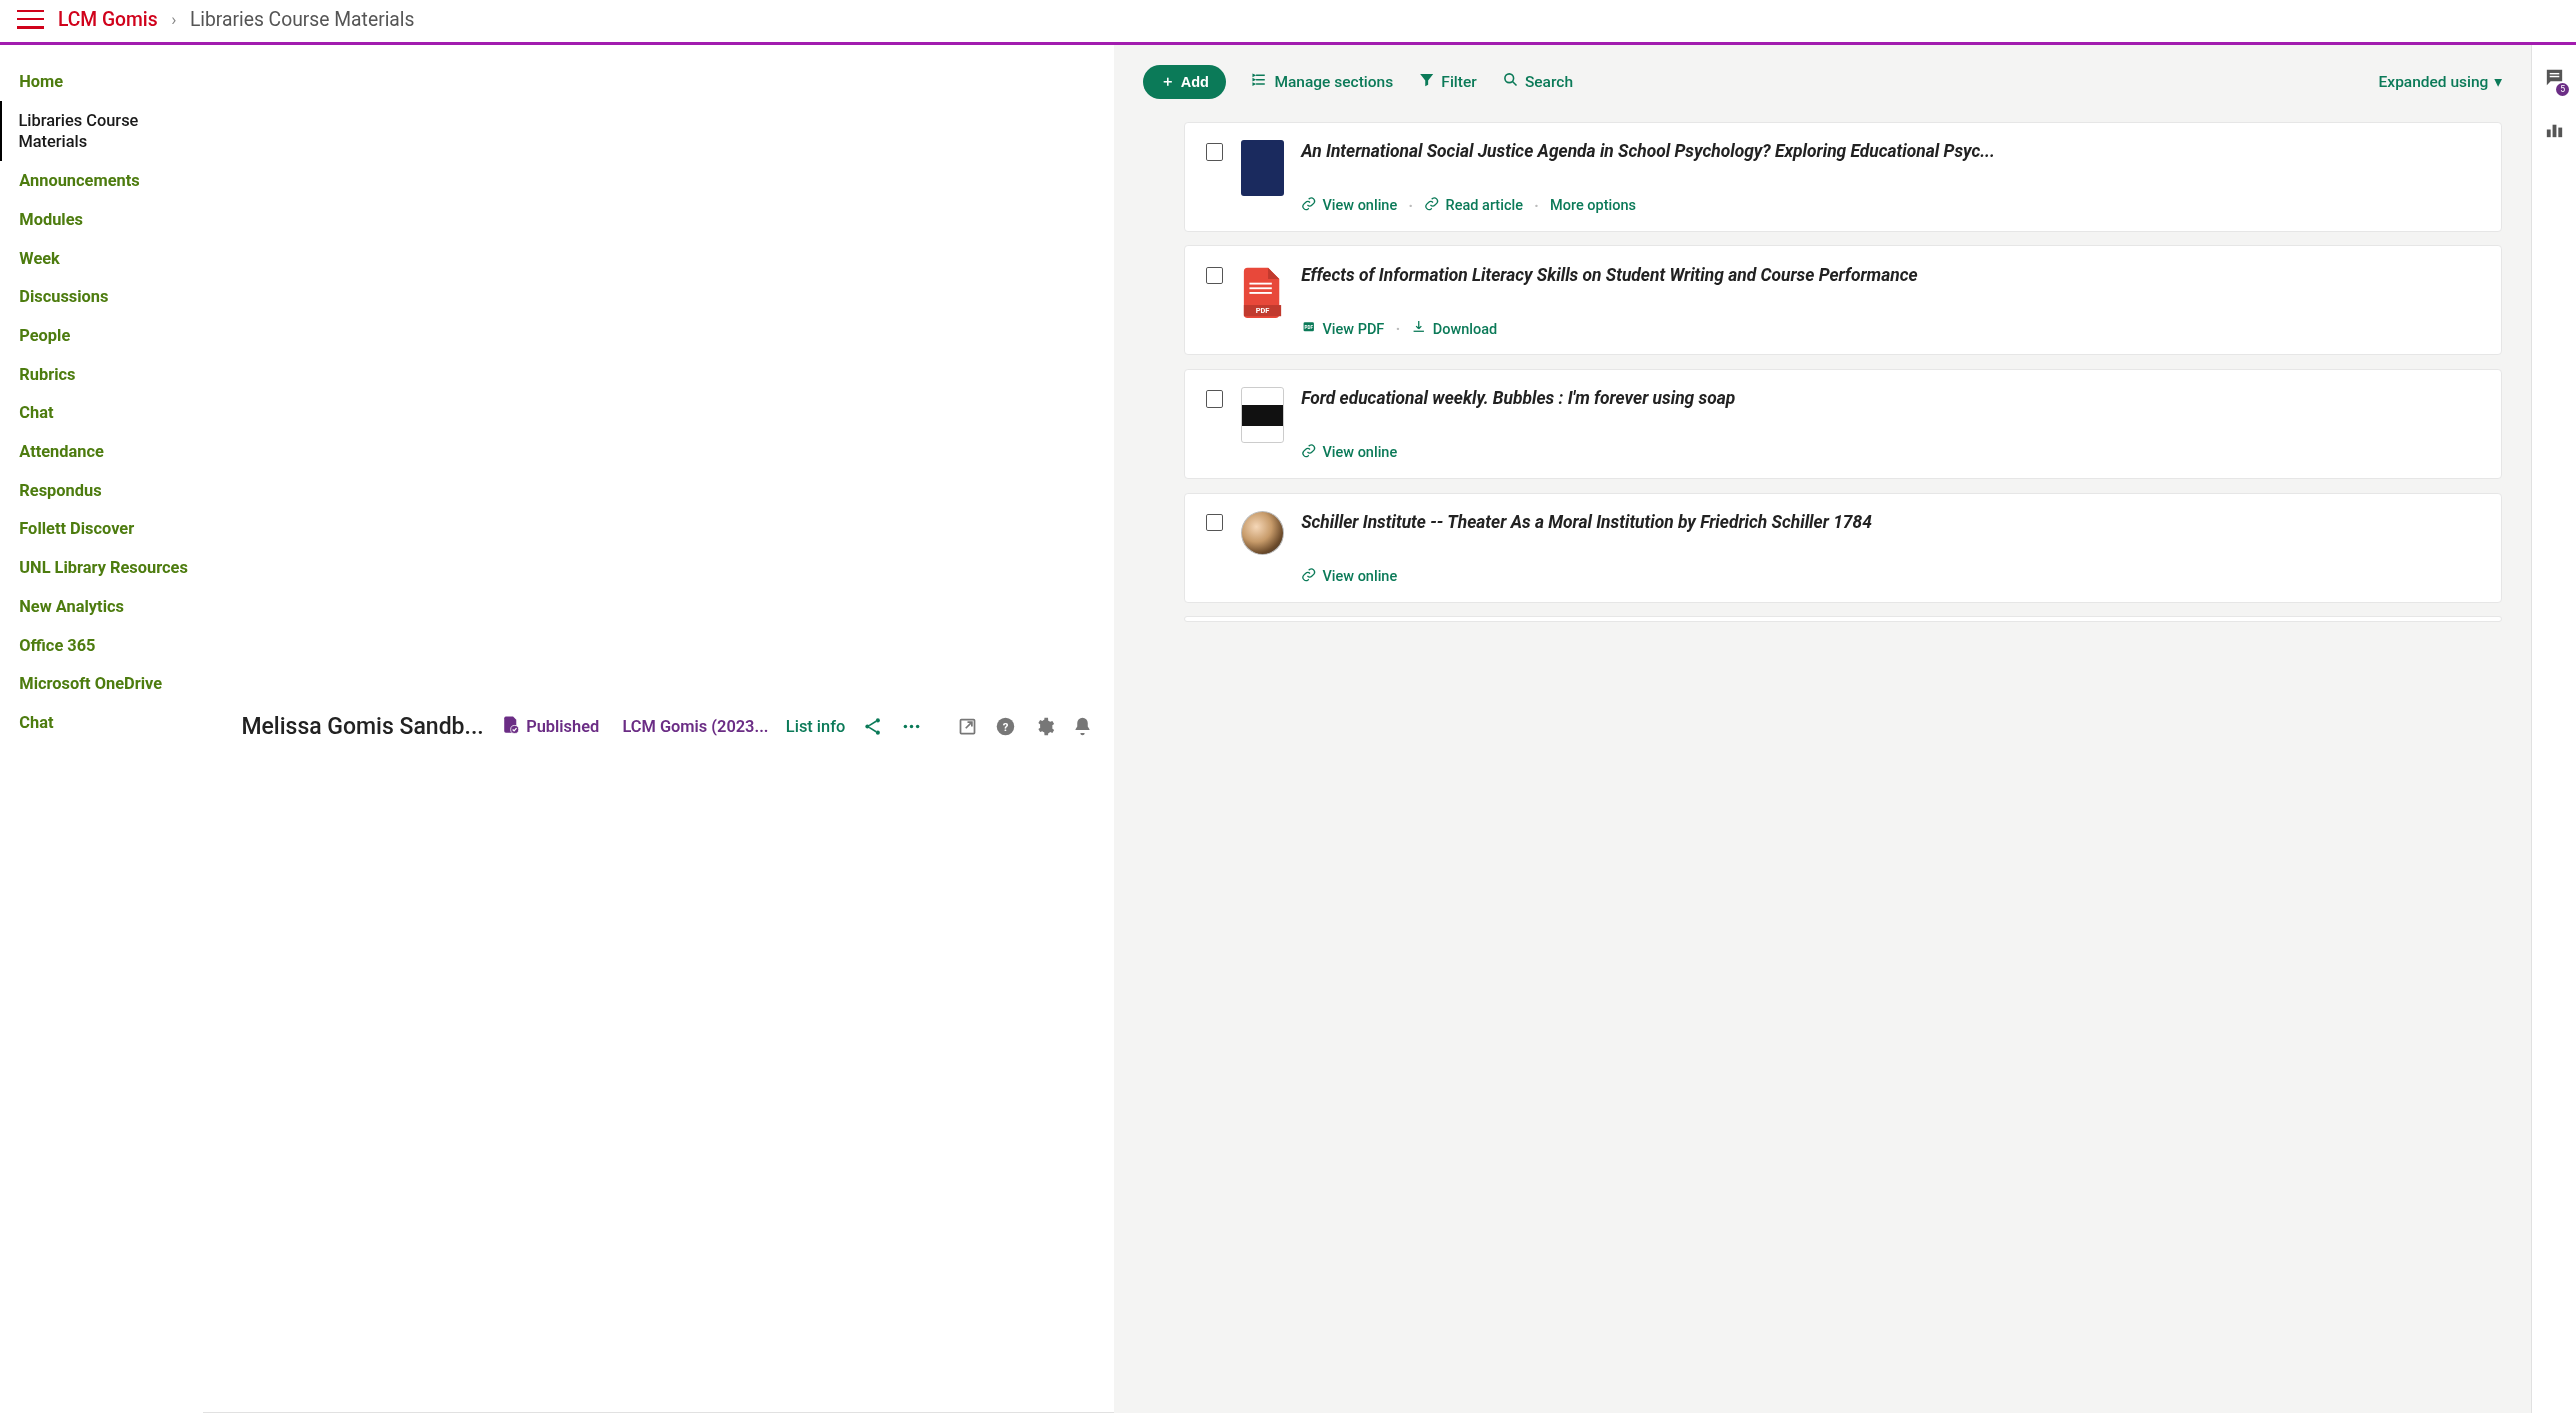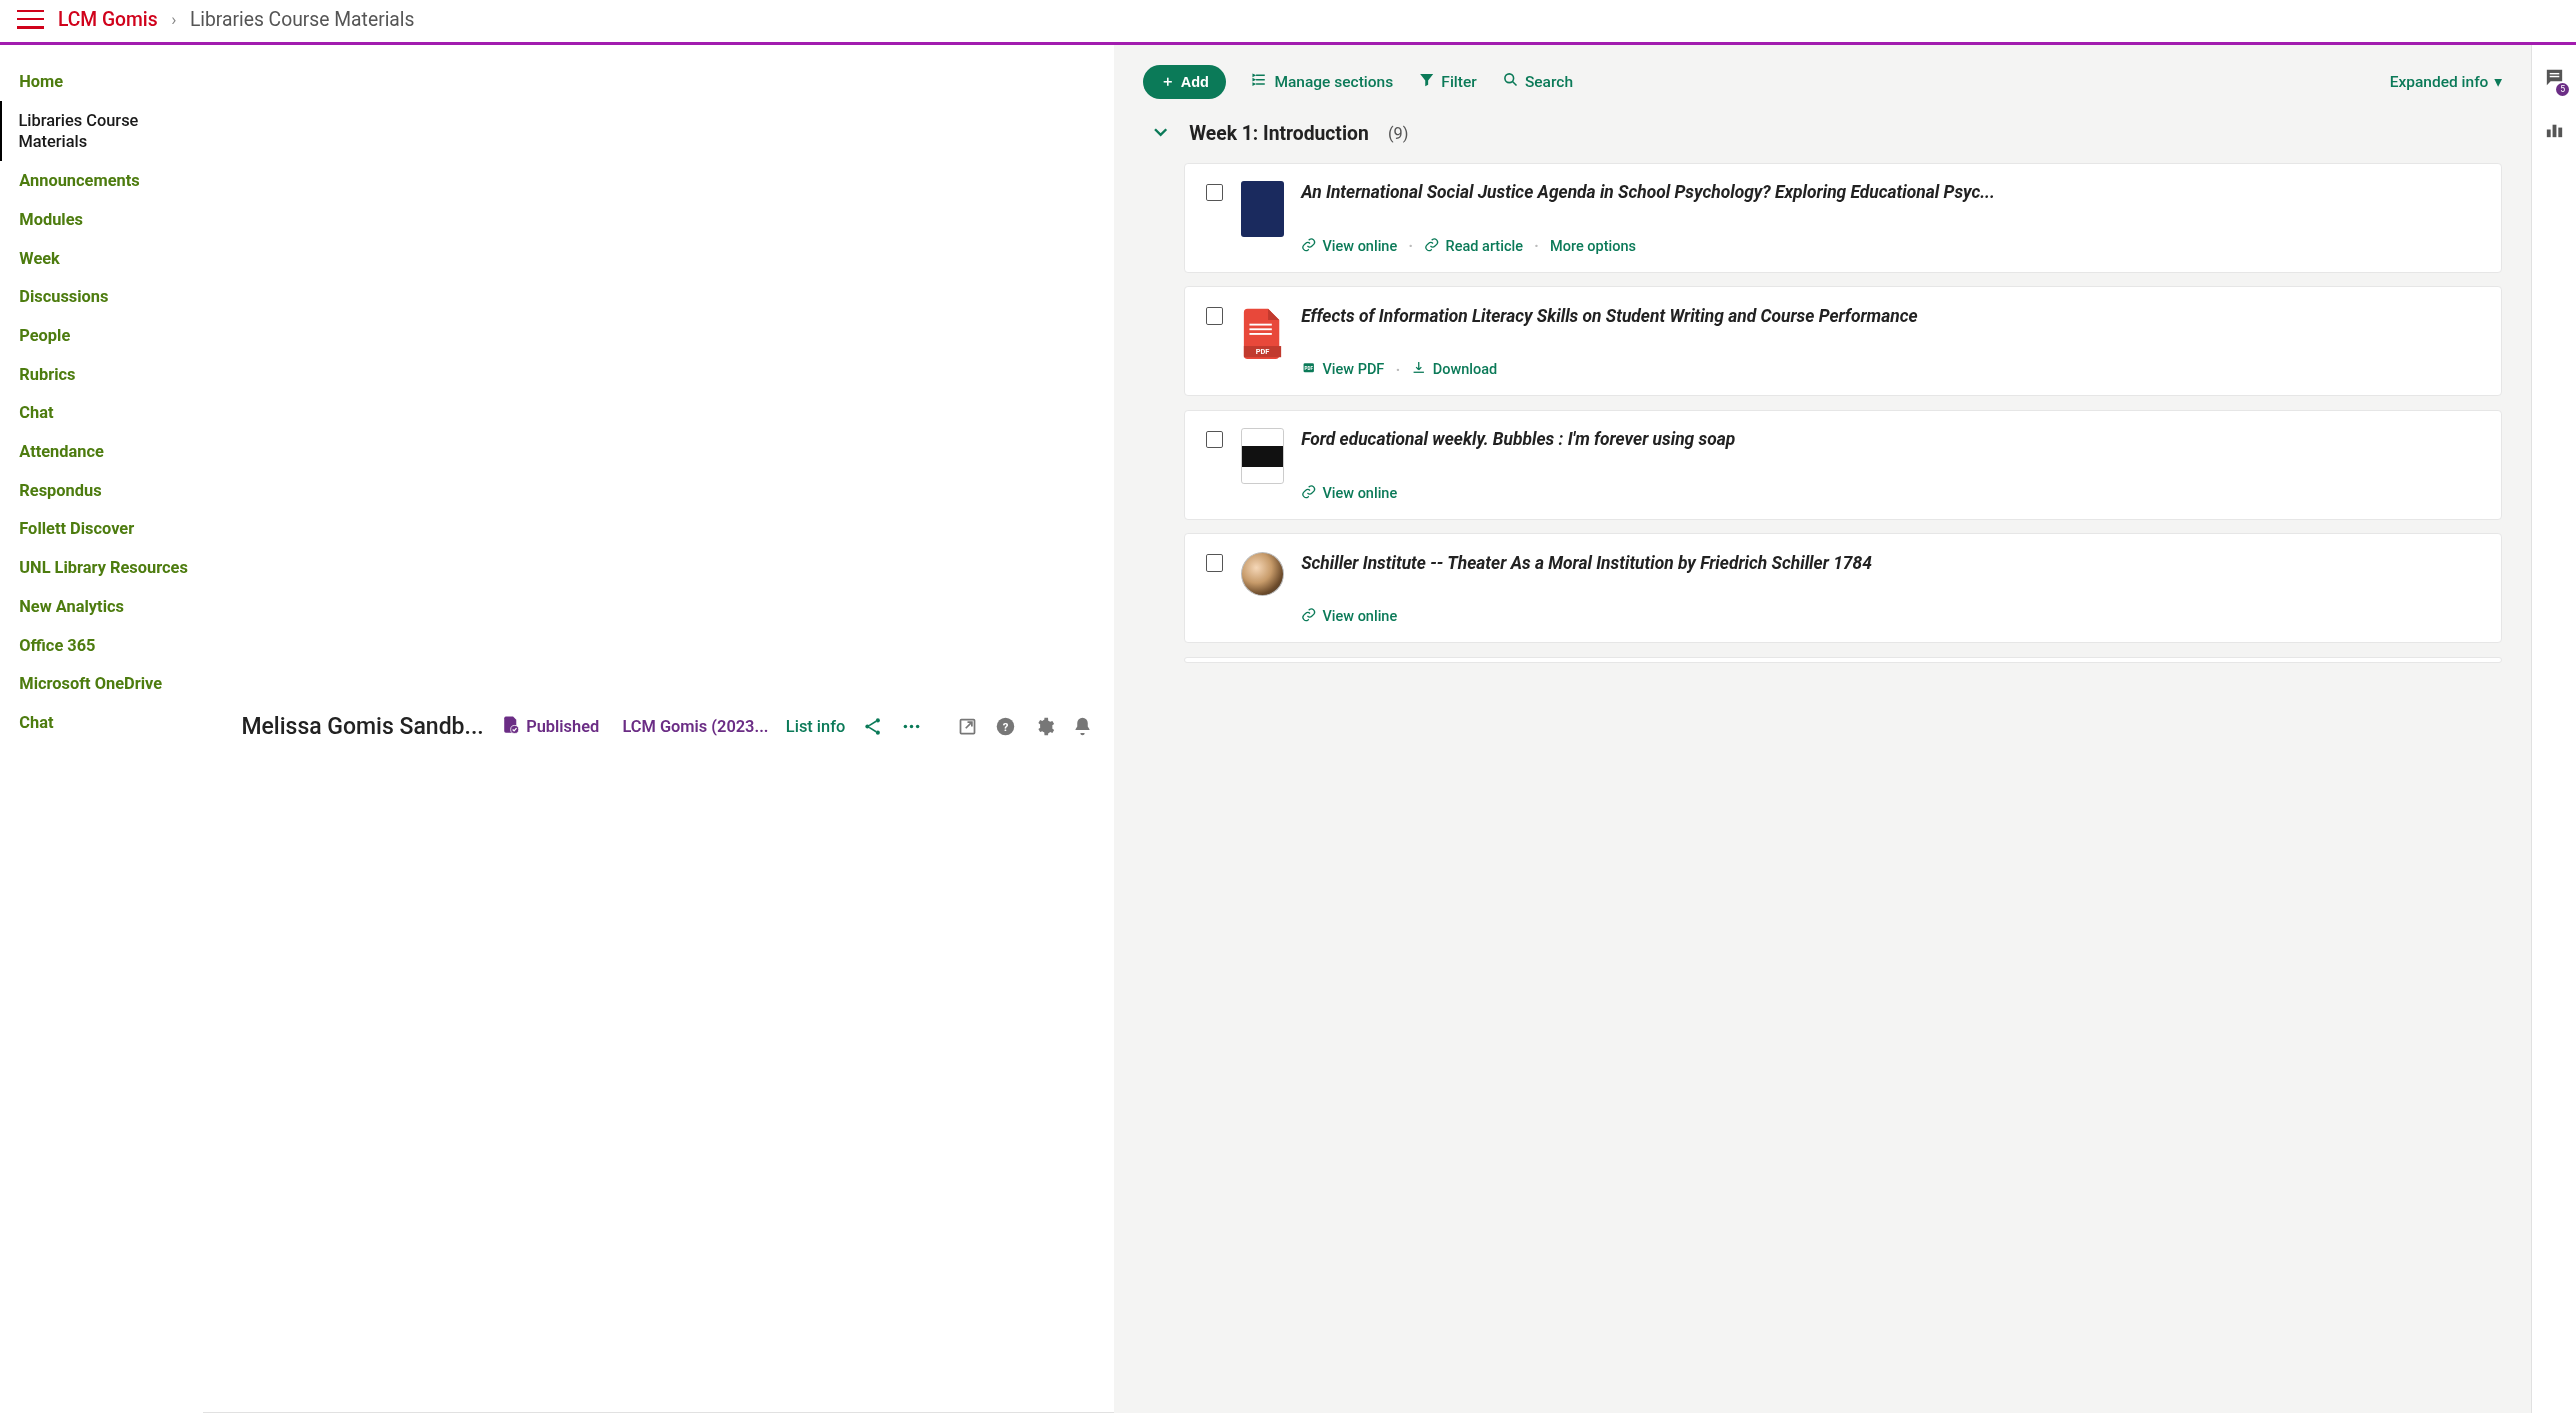--- a/index.html
+++ b/index.html
@@ -221,34 +221,25 @@
             <span>
               <svg viewBox="0 0 24 24" fill="none" stroke="currentColor" stroke-width="2">
                   <rect x="3" y="5" width="4" height="3" fill="currentColor"></rect>
                   <line x1="9" y1="6.5" x2="20" y2="6.5"></line>
                   <rect x="3" y="11" width="4" height="3" fill="currentColor"></rect>
                   <line x1="9" y1="12.5" x2="20" y2="12.5"></line>
                   <rect x="3" y="17" width="4" height="3" fill="currentColor"></rect>
                   <line x1="9" y1="18.5" x2="20" y2="18.5"></line>
                 </svg>
             </span>
-            <span>Expanded info</span>
+            <span>Expanded using</span>
             <span>▾</span>
           </span>
         </div>
 
-        <div class="section-header">
-          <span class="section-chevron">
-            <svg viewBox="0 0 24 24" fill="none" stroke="currentColor" stroke-width="3">
-                <polyline points="5 9 12 16 19 9"></polyline>
-              </svg>
-          </span>
-          <span class="section-title">Week 1: Introduction</span>
-          <span class="section-count">(9)</span>
-        </div>
 
         <div id="items-container">
             <div class="item-card">
               <div class="item-checkbox"></div>
               <div class="item-thumb thumb-book"></div>
               <div class="item-body">
                 <div class="item-title">An International Social Justice Agenda in School Psychology? Exploring Educational Psyc...</div>
                 <div class="item-actions">
                   <span class="item-action">
                     <span><svg viewBox="0 0 24 24" fill="none" stroke="currentColor" stroke-width="2">

